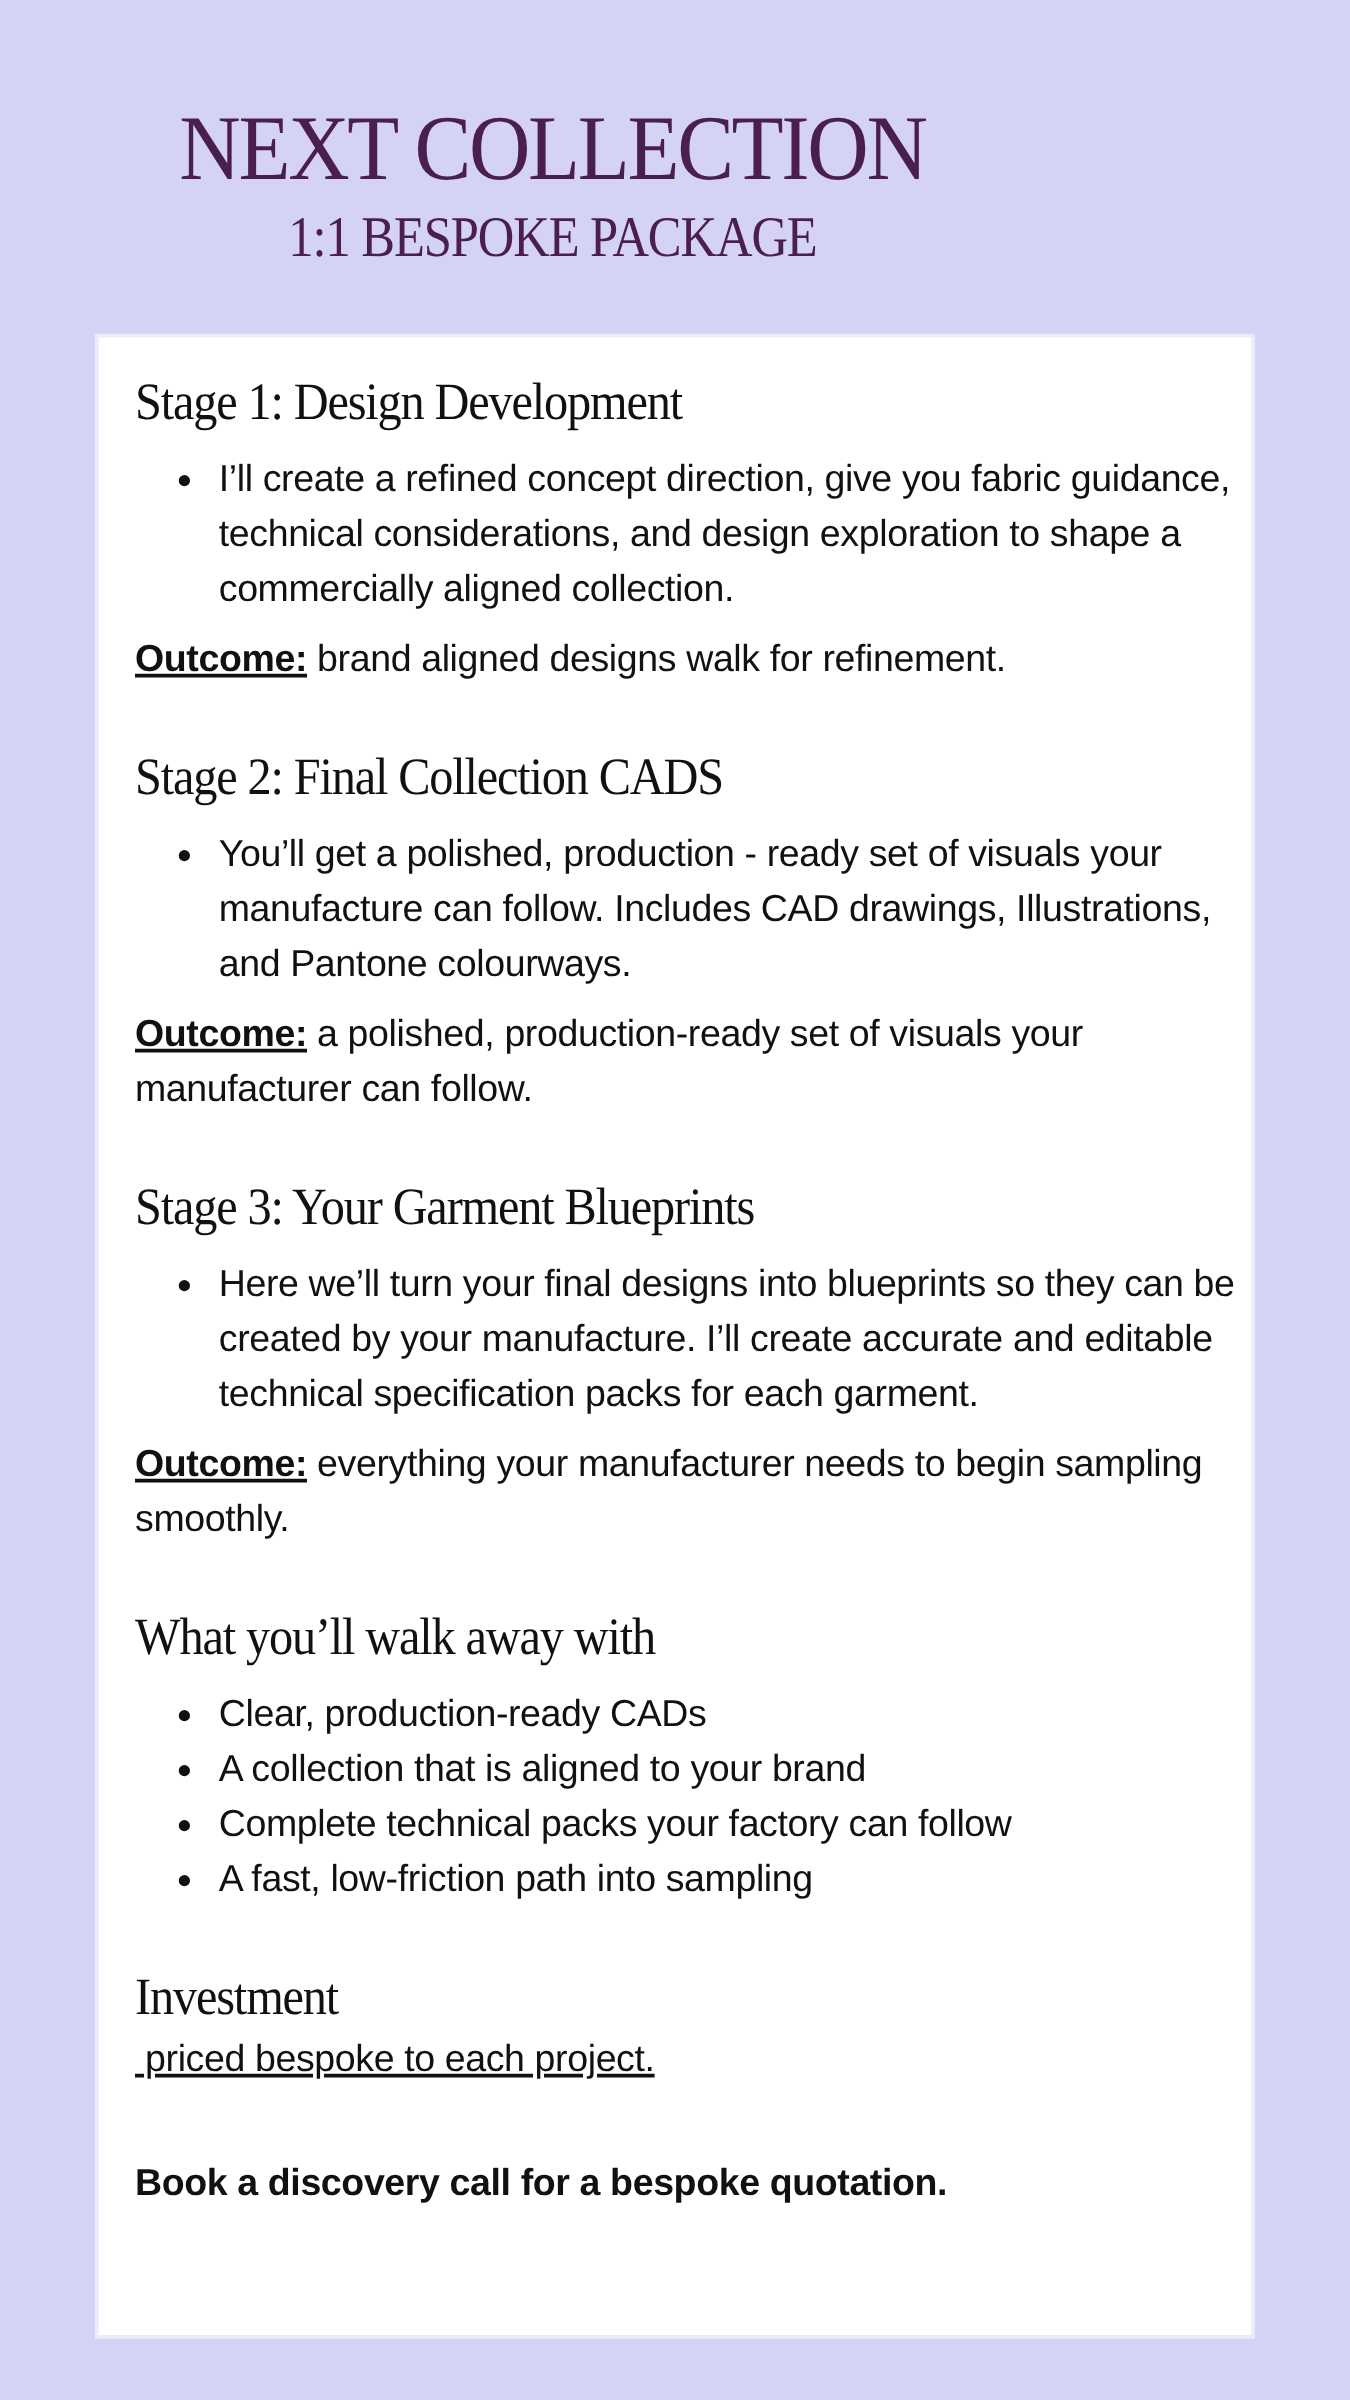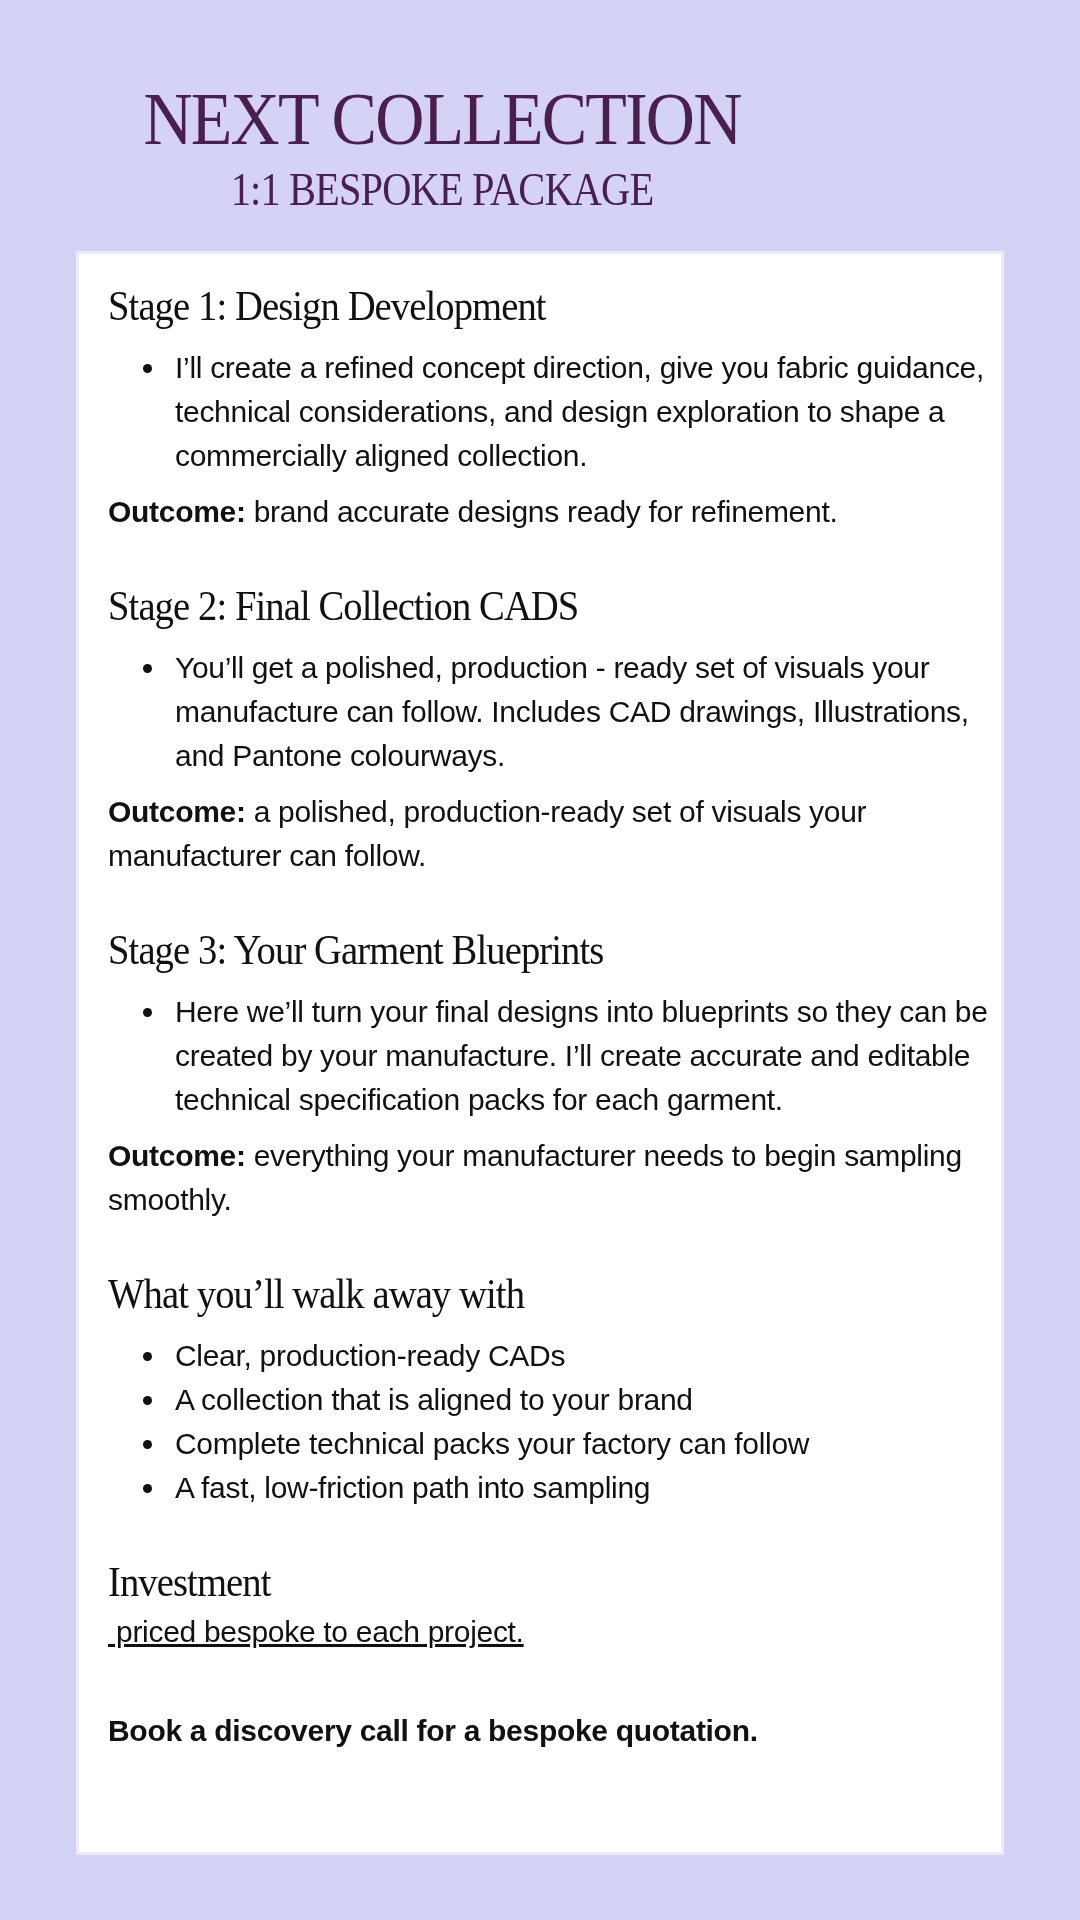--- a/index.html
+++ b/index.html
@@ -14,21 +14,21 @@
     font-family:"Liberation Serif", serif;
     font-size:74px; line-height:82px; letter-spacing:-2px;
     transform:scaleX(0.92); transform-origin:center;
   }
   .title-sub {
     font-family:"Liberation Serif", serif;
     font-size:46px; line-height:52px; margin-top:4px; letter-spacing:-1px;
     transform:scaleX(0.88); transform-origin:center;
   }
   .card {
-    position:absolute; left:79px; top:254px; width:922px; height:1598px;
+    position:absolute; left:79px; top:270px; width:922px; height:1598px;
     background:#FFFFFF;
     box-shadow:0 0 0 3px #ECEBFA;
     box-sizing:border-box;
     padding:24px 0 0 29px;
     color:#111;
   }
   .section { margin-bottom:44px; }
   .sec-title {
     font-family:"Liberation Serif", serif;
     font-size:42px; line-height:56px; color:#111;
@@ -40,39 +40,39 @@
   li {
     position:relative;
     font-size:30px; line-height:44px; color:#111;
     letter-spacing:-0.3px;
   }
   li::before {
     content:""; position:absolute; left:-32px; top:18px;
     width:9px; height:9px; border-radius:50%; background:#111;
   }
   .outcome { font-size:30px; line-height:44px; color:#111; letter-spacing:-0.3px; }
-  .outcome b { font-weight:bold; }
+  .outcome b { font-weight:bold;text-decoration:underline; }
   .plain { font-size:30px; line-height:44px; color:#111; letter-spacing:-0.3px; }
 </style>
 </head>
 <body>
 
 <div class="title-block">
   <div class="title-main">NEXT COLLECTION</div>
   <div class="title-sub">1:1 BESPOKE PACKAGE</div>
 </div>
 
 <div class="card">
 
   <div class="section">
     <div class="sec-title">Stage 1: Design Development</div>
     <ul>
       <li>I’ll create a refined concept direction, give you fabric guidance, technical considerations, and design exploration to shape a commercially aligned collection.</li>
     </ul>
-    <div class="outcome"><b>Outcome:</b><span> brand accurate designs ready for refinement.</span></div>
+    <div class="outcome"><b>Outcome:</b><span> brand aligned designs walk for refinement.</span></div>
   </div>
 
   <div class="section">
     <div class="sec-title">Stage 2: Final Collection CADS</div>
     <ul>
       <li>You’ll get a polished, production - ready set of visuals your manufacture can follow. Includes CAD drawings, Illustrations, and Pantone colourways.</li>
     </ul>
     <div class="outcome"><b>Outcome:</b><span> a polished, production-ready set of visuals your manufacturer can follow.</span></div>
   </div>
 

